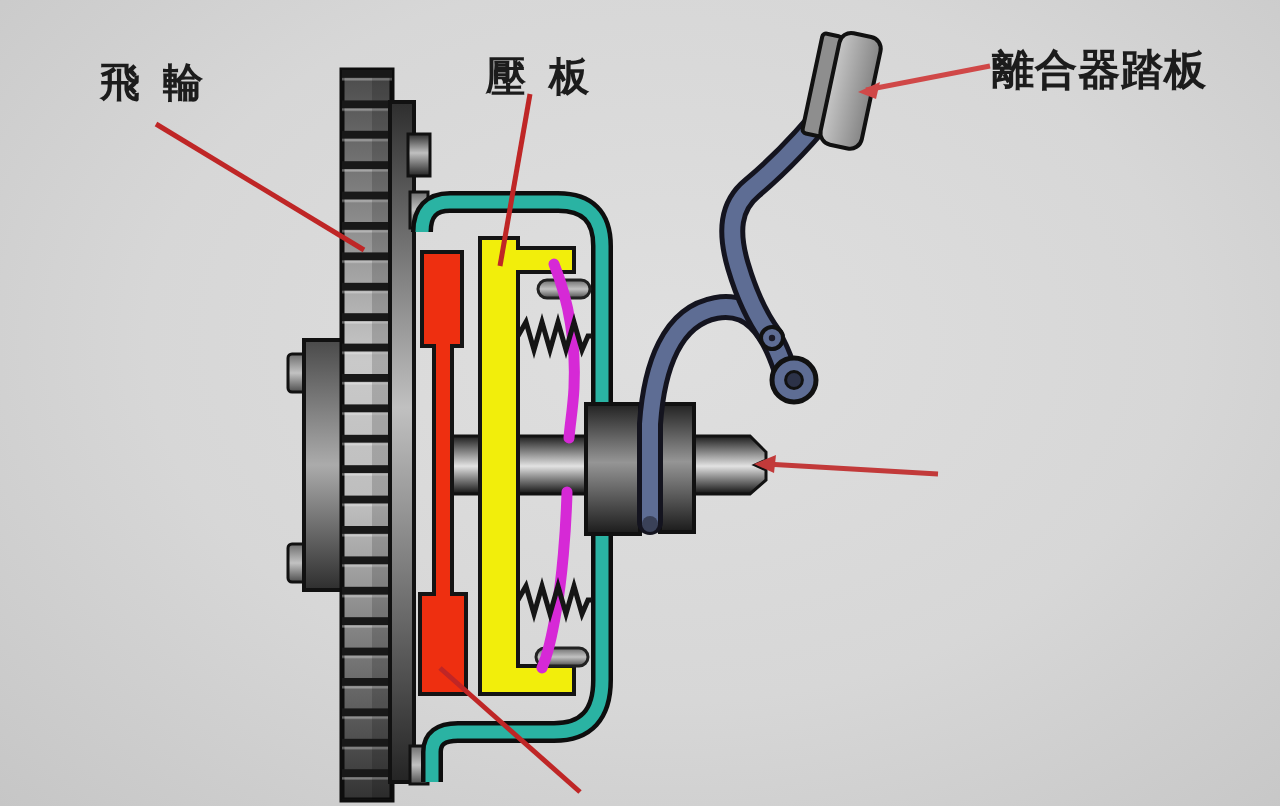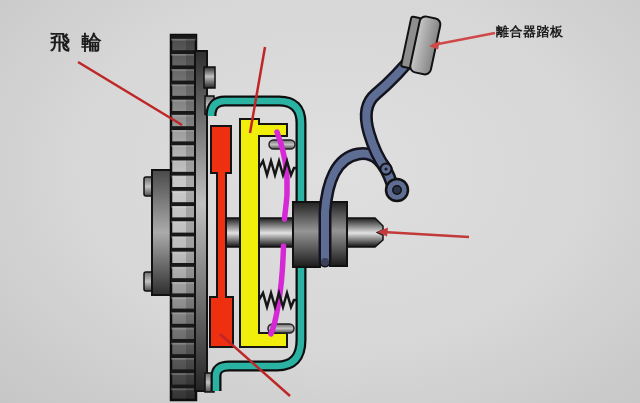--- a/index.html
+++ b/index.html
@@ -12,21 +12,21 @@
   }
   #stage svg{position:absolute;left:0;top:0;}
   .label{
     position:absolute;
     font-weight:bold;
     color:#1c1c1c;
     line-height:1;
     white-space:nowrap;
   }
   .label-lg{font-size:20px;letter-spacing:3px;}
-  .label-md{font-size:13px;letter-spacing:0.5px;}
+  .label-md{font-size:21px;letter-spacing:0.5px;}
 </style>
 </head>
 <body>
 
 <div id="stage">
 
   <svg width="640" height="403" viewBox="0 0 640 403">
     <defs>
       <linearGradient id="gradTeeth" x1="0" y1="0" x2="0" y2="1">
         <stop offset="0" stop-color="#4a4a4a"></stop>
@@ -142,14 +142,15 @@
       <line x1="265" y1="47" x2="250" y2="133" stroke="#bf2626" stroke-width="2.5"></line>
       <line x1="495" y1="33" x2="433" y2="45" stroke="#d04848" stroke-width="2.5"></line>
       <polygon points="429,46 440,41 438,49.5" fill="#d04848"></polygon>
       <line x1="469" y1="237" x2="383" y2="232" stroke="#c23a3a" stroke-width="2.5"></line>
       <polygon points="377,232 388,227.5 387,236.5" fill="#c23a3a"></polygon>
       <line x1="220" y1="334" x2="290" y2="396" stroke="#bf2626" stroke-width="2.5"></line>
     </g>
   </svg>
 
   <div class="label label-lg" style="left:50px; top:32px;">飛 輪</div>
+  <div class="label label-lg" style="left:243px; top:29px;">壓 板</div>
   <div class="label label-md" style="left:496px; top:25px;">離合器踏板</div>
 </div>
 
 </body></html>

